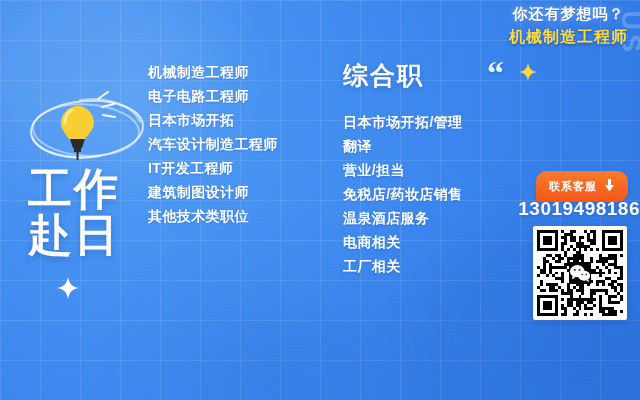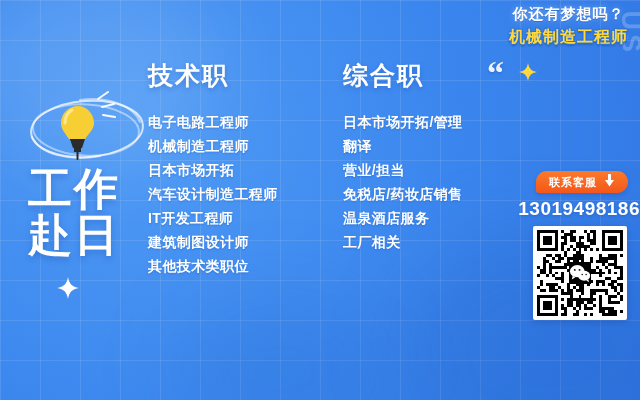--- a/index.html
+++ b/index.html
@@ -80,21 +80,21 @@
   .col ul{list-style:none;}
   .col li{
     font-size:14px;line-height:24px;color:#ffffff;font-weight:bold;
     letter-spacing:.4px;
     text-shadow:0 1px 2px rgba(20,70,160,.30);
     white-space:nowrap;
   }
 
   
   .contact-btn{
-    position:absolute;left:536px;top:171px;width:92px;height:22px;z-index:7;
+    position:absolute;left:536px;top:171px;width:92px;height:31px;z-index:7;
     background:linear-gradient(180deg,#fb7a2a 0%,#f4571b 100%);
     border-radius:11px 11px 11px 3px;
     display:flex;align-items:center;justify-content:center;gap:7px;
     box-shadow:0 2px 4px rgba(20,60,140,.25);
     cursor:pointer;
   }
   .contact-btn .lbl{
     font-size:11px;font-weight:bold;color:#ffffff;letter-spacing:1px;
   }
   .contact-btn .arrow{display:block;}
@@ -168,40 +168,40 @@
       <line x1="55.5" y1="70" x2="55.5" y2="77" stroke="#2b2b2b" stroke-width="2" stroke-linecap="round"></line>
     </svg>
   </div>
 
   <div class="brand">
     <div>工作</div>
     <div>赴日</div>
   </div>
 
   <div class="col tech">
-    <h2>技术职</h2>
     <ul>
+      <li>机械制造工程师</li>
       <li>电子电路工程师</li>
-      <li>机械制造工程师</li>
       <li>日本市场开拓</li>
       <li>汽车设计制造工程师</li>
       <li>IT开发工程师</li>
       <li>建筑制图设计师</li>
       <li>其他技术类职位</li>
     </ul>
   </div>
 
   <div class="col general">
     <h2>综合职</h2>
     <ul>
       <li>日本市场开拓/管理</li>
       <li>翻译</li>
       <li>营业/担当</li>
       <li>免税店/药妆店销售</li>
       <li>温泉酒店服务</li>
+      <li>电商相关</li>
       <li>工厂相关</li>
     </ul>
   </div>
 
   <div class="contact-btn">
     <span class="lbl">联系客服</span>
     <span class="arrow">
       <svg width="11" height="13" viewBox="0 0 11 13" aria-hidden="true">
         <path d="M4 0 h3 v6 h3 L5.5 12.5 L1 6 h3 Z" fill="#ffffff"></path>
       </svg>

